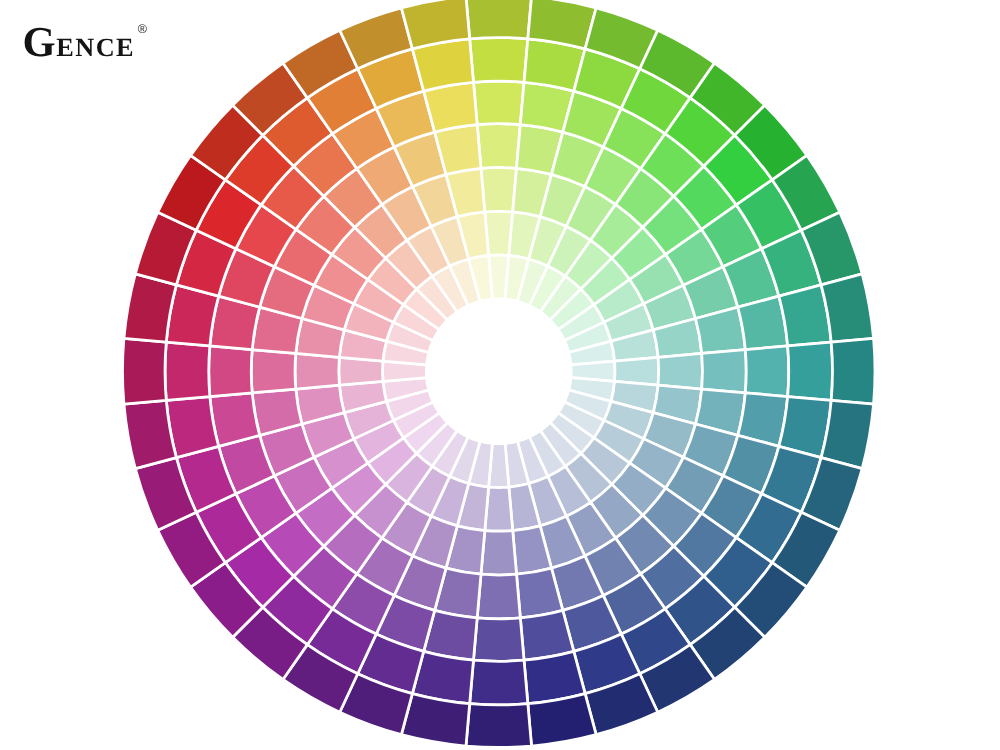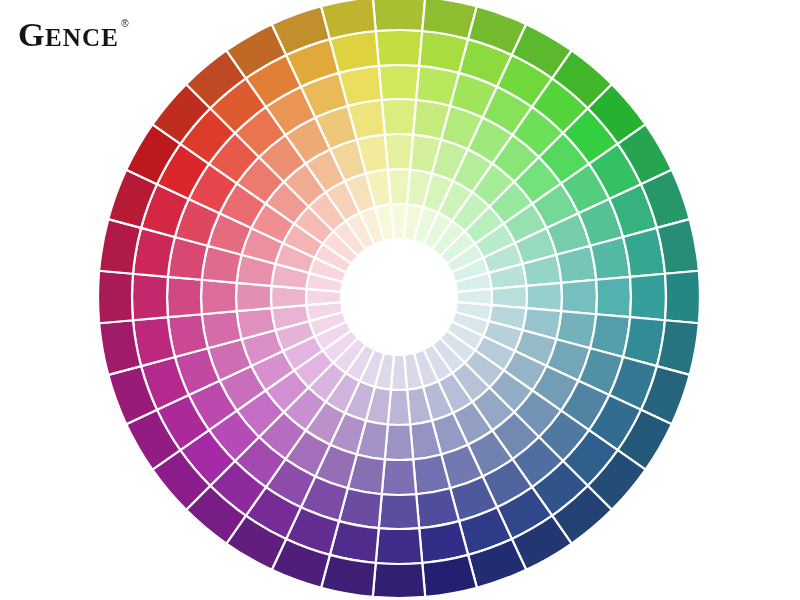--- a/index.html
+++ b/index.html
@@ -43,21 +43,21 @@
     vertical-align: top;
     font-family: "Liberation Serif", serif;
     font-weight: 700;
     letter-spacing: 0.5px;
   }
   #logo .cap {
     font-size: 34px;
     line-height: 34px;
   }
   #logo .rest {
-    font-size: 25px;
+    font-size: 21px;
     line-height: 34px;
     letter-spacing: 1.2px;
   }
   #logo .regmark {
     display: inline-block;
     vertical-align: top;
     font-size: 10px;
     line-height: 10px;
     margin-left: 2px;
     margin-top: 1px;

